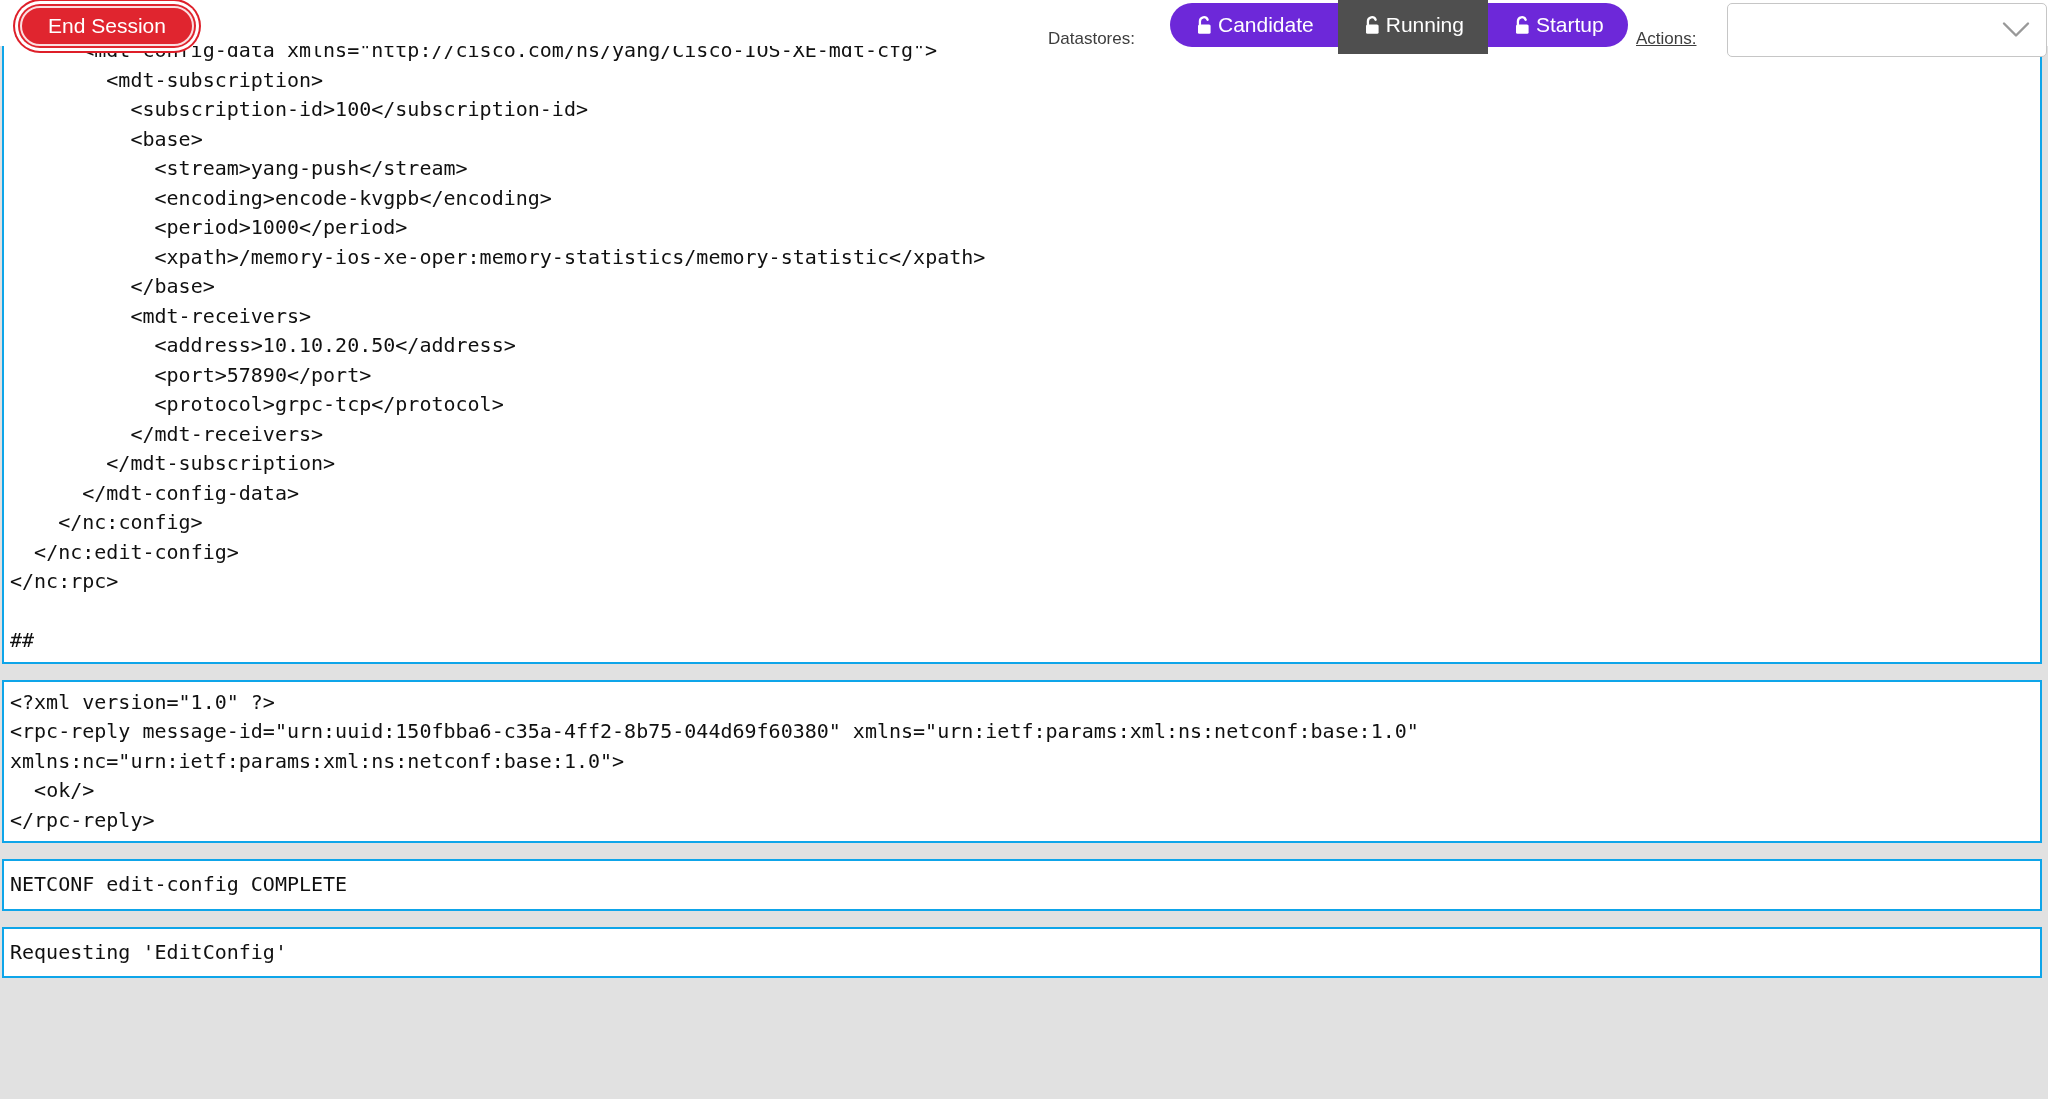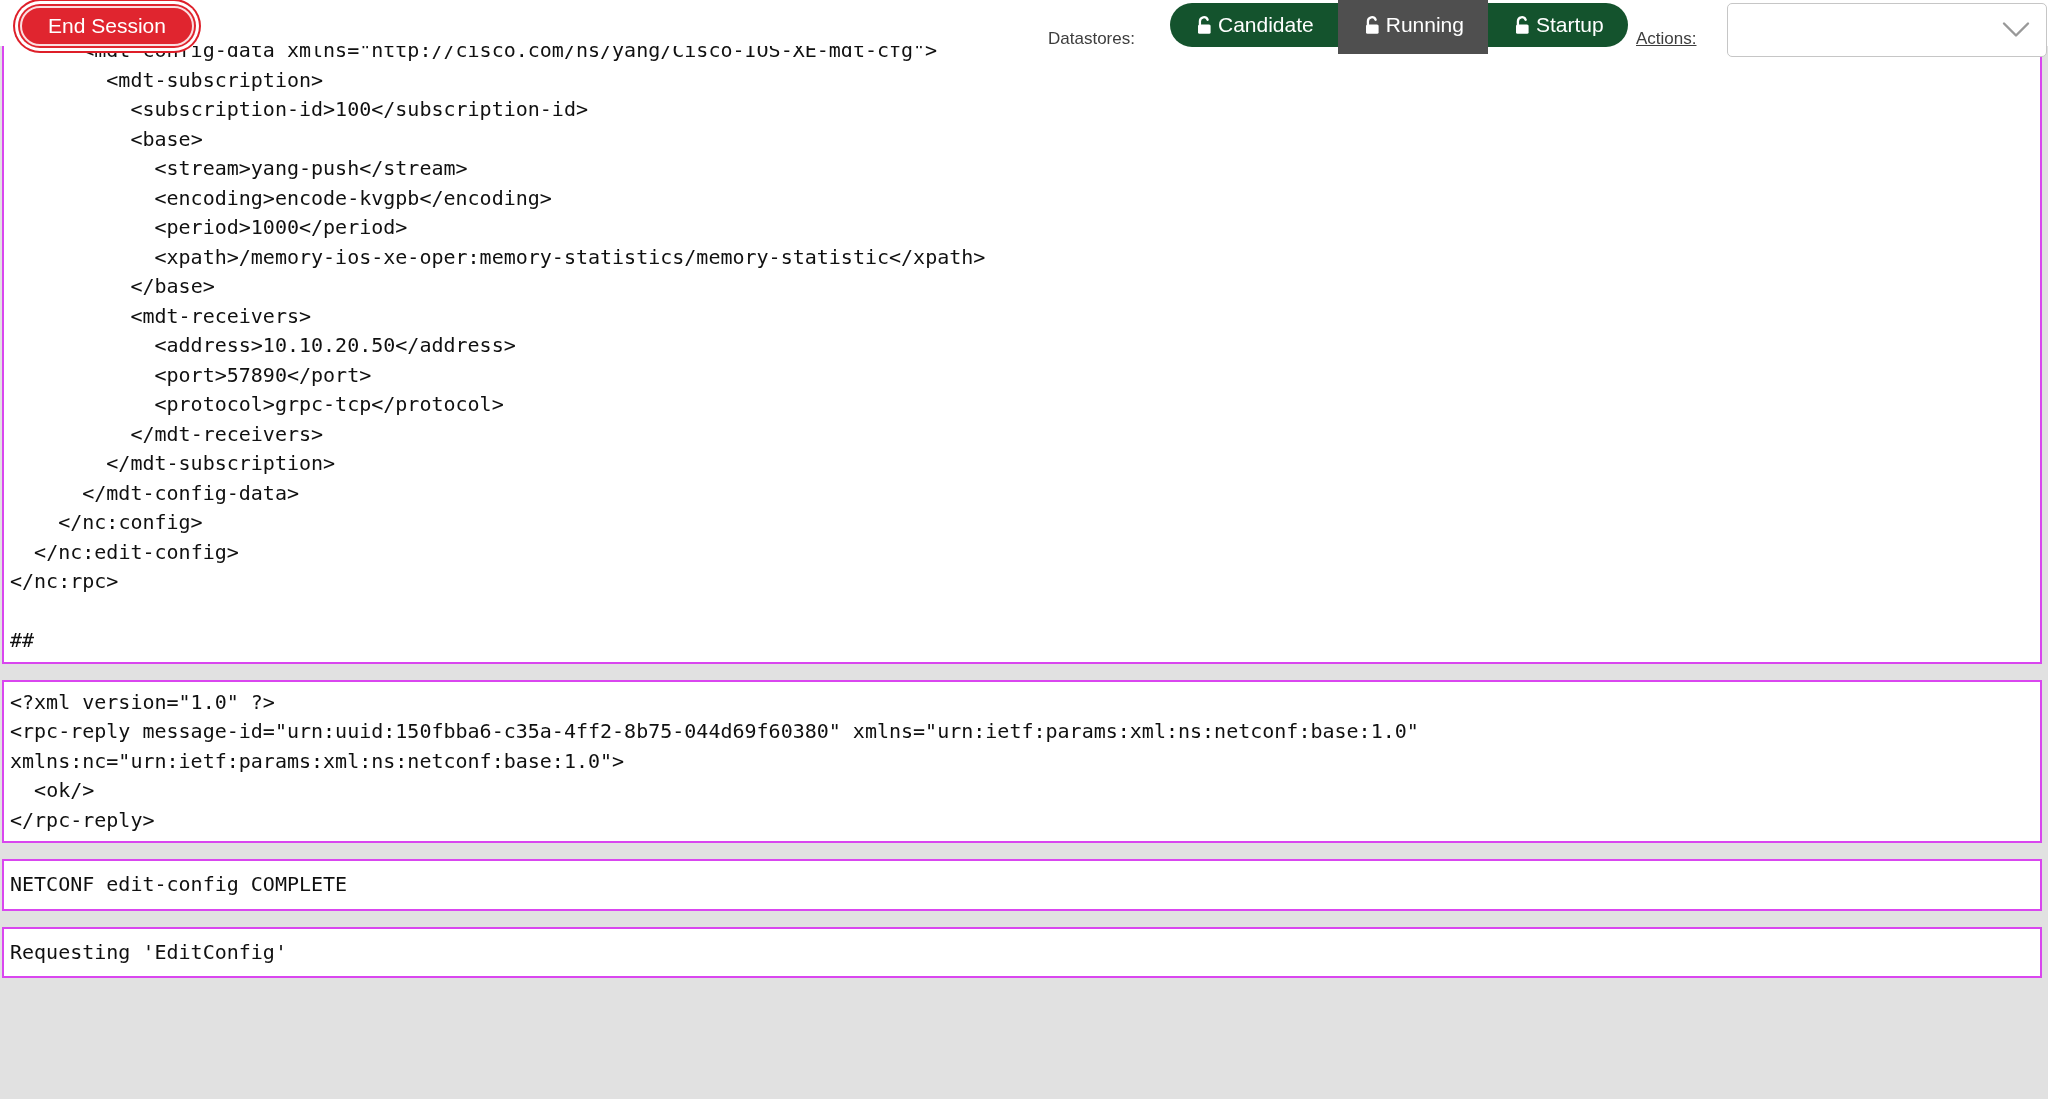--- a/index.html
+++ b/index.html
@@ -35,21 +35,21 @@
   .bar-label {
     position: absolute; top: 16px; height: 46px;
     display: flex; align-items: center;
     color: #3d3d3d; font-size: 17px;
   }
   .ds-label   { left: 1048px; }
   .act-label  { left: 1636px; text-decoration: underline; }
 
   .ds-group {
     position: absolute; left: 1170px; top: 3px;
-    height: 44px; background: #14532d;
+    height: 44px; background: #6d28d9;
     border-radius: 22px;
     display: flex; align-items: center; justify-content: center;
   }
   .seg {
     height: 44px; padding: 0 24px;
     display: flex; align-items: center; gap: 3px;
     color: #ffffff; font-size: 21px;
     background: transparent; border: none;
     font-family: "Liberation Sans", sans-serif;
     cursor: pointer; white-space: nowrap;
@@ -76,21 +76,21 @@
     width: 28px; height: 17px;
   }
 
   
   .log {
     position: absolute; top: 28px; left: 2px; right: 6px;
     z-index: 1;
   }
   .box {
     background: #ffffff;
-    border: 2px solid #d946ef;
+    border: 2px solid #0ea5e9;
     margin-bottom: 16px;
     padding: 6px;
   }
   .box.single { padding: 9px 6px; }
   .box pre {
     margin: 0;
     font-family: "DejaVu Sans Mono", "Liberation Mono", monospace;
     font-size: 20px;
     line-height: 29.5px;
     color: #101010;

